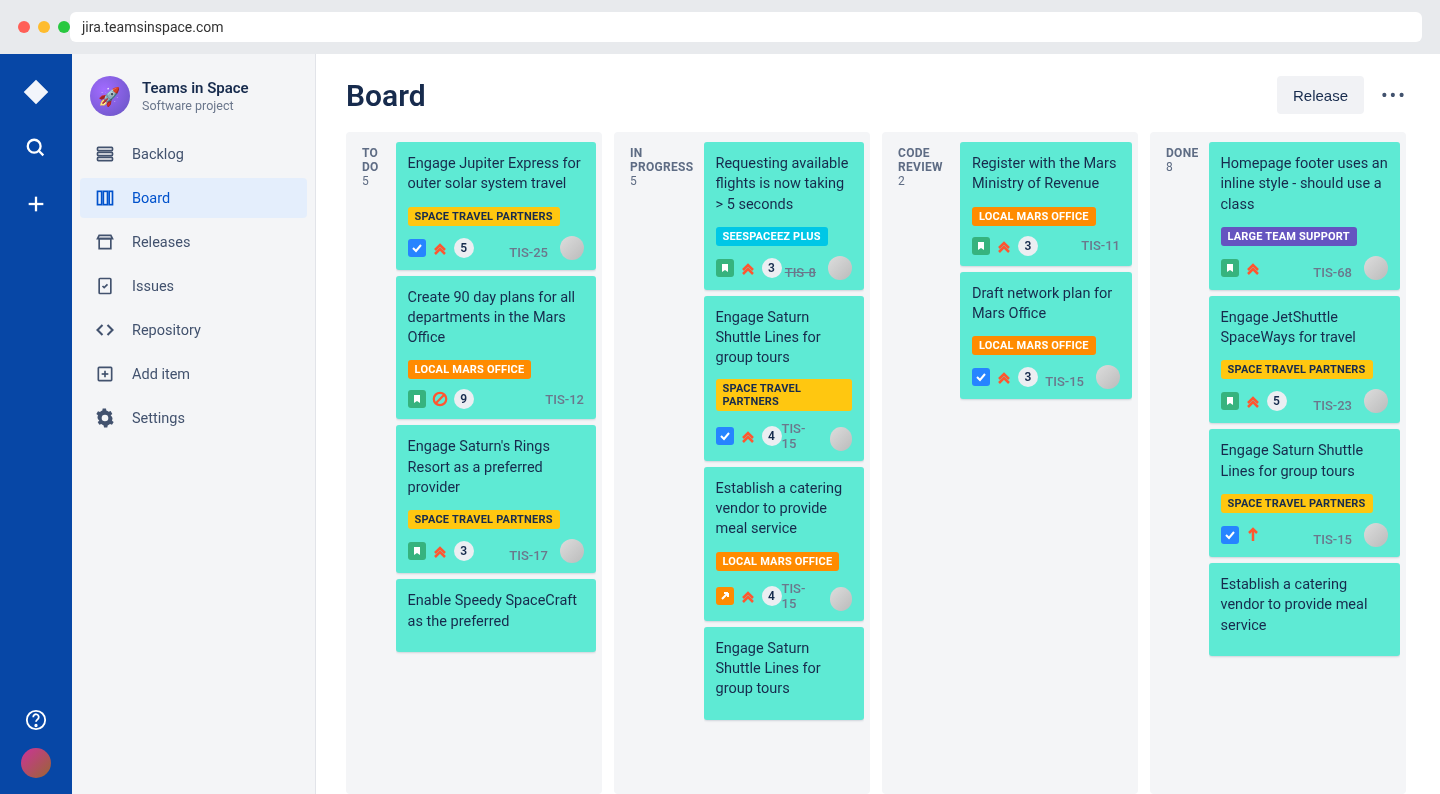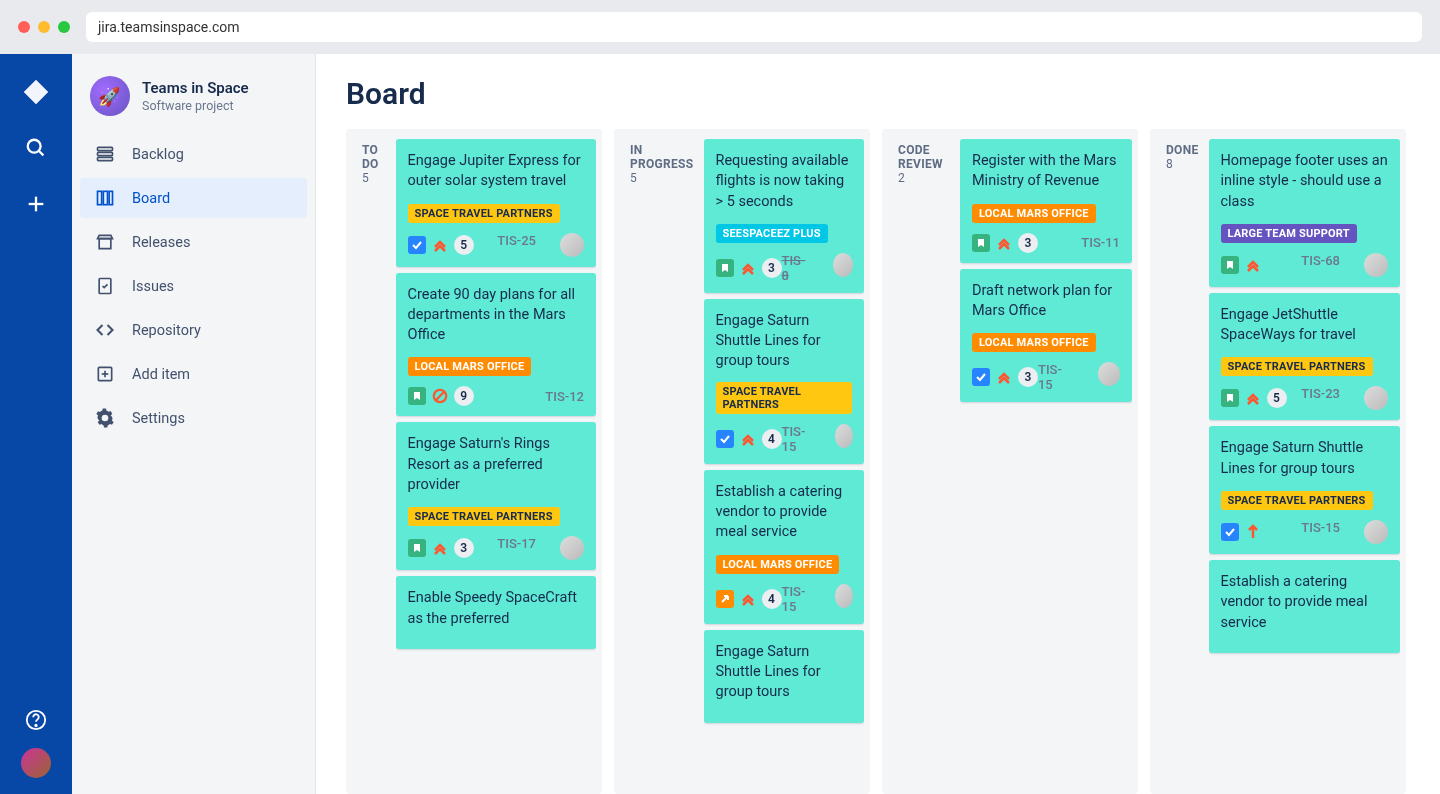--- a/index.html
+++ b/index.html
@@ -1,18 +1,18 @@
 <!DOCTYPE html>
 <html><head>
 <meta charset="utf-8">
 <style>
 * { box-sizing: border-box; margin: 0; padding: 0; }
 body { font-family: -apple-system, BlinkMacSystemFont, "Segoe UI", Roboto, sans-serif; background: #f4f5f7; overflow: hidden; }
 
-.browser-chrome { height: 54px; background: #e8eaed; display:flex; align-items:center; padding:8px 18px; gap:16px; }
+.browser-chrome { height: 54px; background: #e8eaed; display:flex; align-items:center; padding:8px 18px; gap:0; }
 .traffic-lights { display:flex; gap:8px; }
 .tl { width:12px; height:12px; border-radius:50%; }
 .tl.red { background:#ff5f57; }
 .tl.yellow { background:#febc2e; }
 .tl.green { background:#28c840; }
 .url-bar { flex:1; height:30px; background:#fff; border-radius:6px; display:flex; align-items:center; padding:0 12px; color:#333; font-size:14px; }
 
 .app { display:flex; height:740px; }
 .rail { width:72px; background:#0747a6; display:flex; flex-direction:column; align-items:center; padding-top:24px; gap:28px; position:relative; }
 .rail .bottom { position:absolute; bottom:16px; display:flex; flex-direction:column; align-items:center; gap:14px; }
@@ -52,21 +52,21 @@
 .epic-orange { background:#ff8b00; color:#fff; }
 .epic-purple { background:#6554c0; color:#fff; }
 .card-foot { display:flex; align-items:center; justify-content:space-between; }
 .foot-left { display:flex; align-items:center; gap:6px; }
 .type-ico { width:18px; height:18px; border-radius:3px; display:flex; align-items:center; justify-content:center; }
 .type-task { background:#2684ff; }
 .type-story { background:#36b37e; }
 .type-sub { background:#ff8b00; }
 .prio { width:16px; height:16px; display:flex; align-items:center; justify-content:center; }
 .count-pill { min-width:20px; height:20px; border-radius:10px; background:#eceef2; color:#172b4d; font-size:12px; font-weight:600; display:flex; align-items:center; justify-content:center; padding:0 6px; }
-.foot-right { display:flex; align-items:flex-start; gap:24px; }
+.foot-right { display:flex; align-items:flex-end; gap:12px; }
 .card-id { font-size:13px; color:#6b778c; font-weight:500; }
 .card-id.strike { text-decoration:line-through; }
 .avatar { width:24px; height:24px; border-radius:50%; background:linear-gradient(135deg,#ddd,#bbb); }
 
 svg { display:block; }
 </style>
 </head>
 <body>
 
 <div class="browser-chrome">
@@ -185,20 +185,24 @@
             </svg>
           </span>
           <span>Settings</span>
         </div>
       </div>
   </div>
 
   <div class="main">
     <div class="main-head">
       <div class="title">Board</div>
+      <div class="head-actions">
+        <button class="release-btn">Release</button>
+        <div class="menu-dots">•••</div>
+      </div>
     </div>
     <div class="columns" id="columns">
         <div class="col">
           <div class="col-head"><span>TO DO</span> <span class="count">5</span></div>
           <div class="cards">
             <div class="card"><div class="card-title">Engage Jupiter Express for outer solar system travel</div><span class="epic-tag epic-yellow">SPACE TRAVEL PARTNERS</span><div class="card-foot">
                 <div class="foot-left">
                   <div class="type-ico type-task">
                     <svg width="12" height="12" viewBox="0 0 12 12">
                       <path d="M2 6 L5 9 L10 3" stroke="#fff" stroke-width="2" fill="none"></path>

